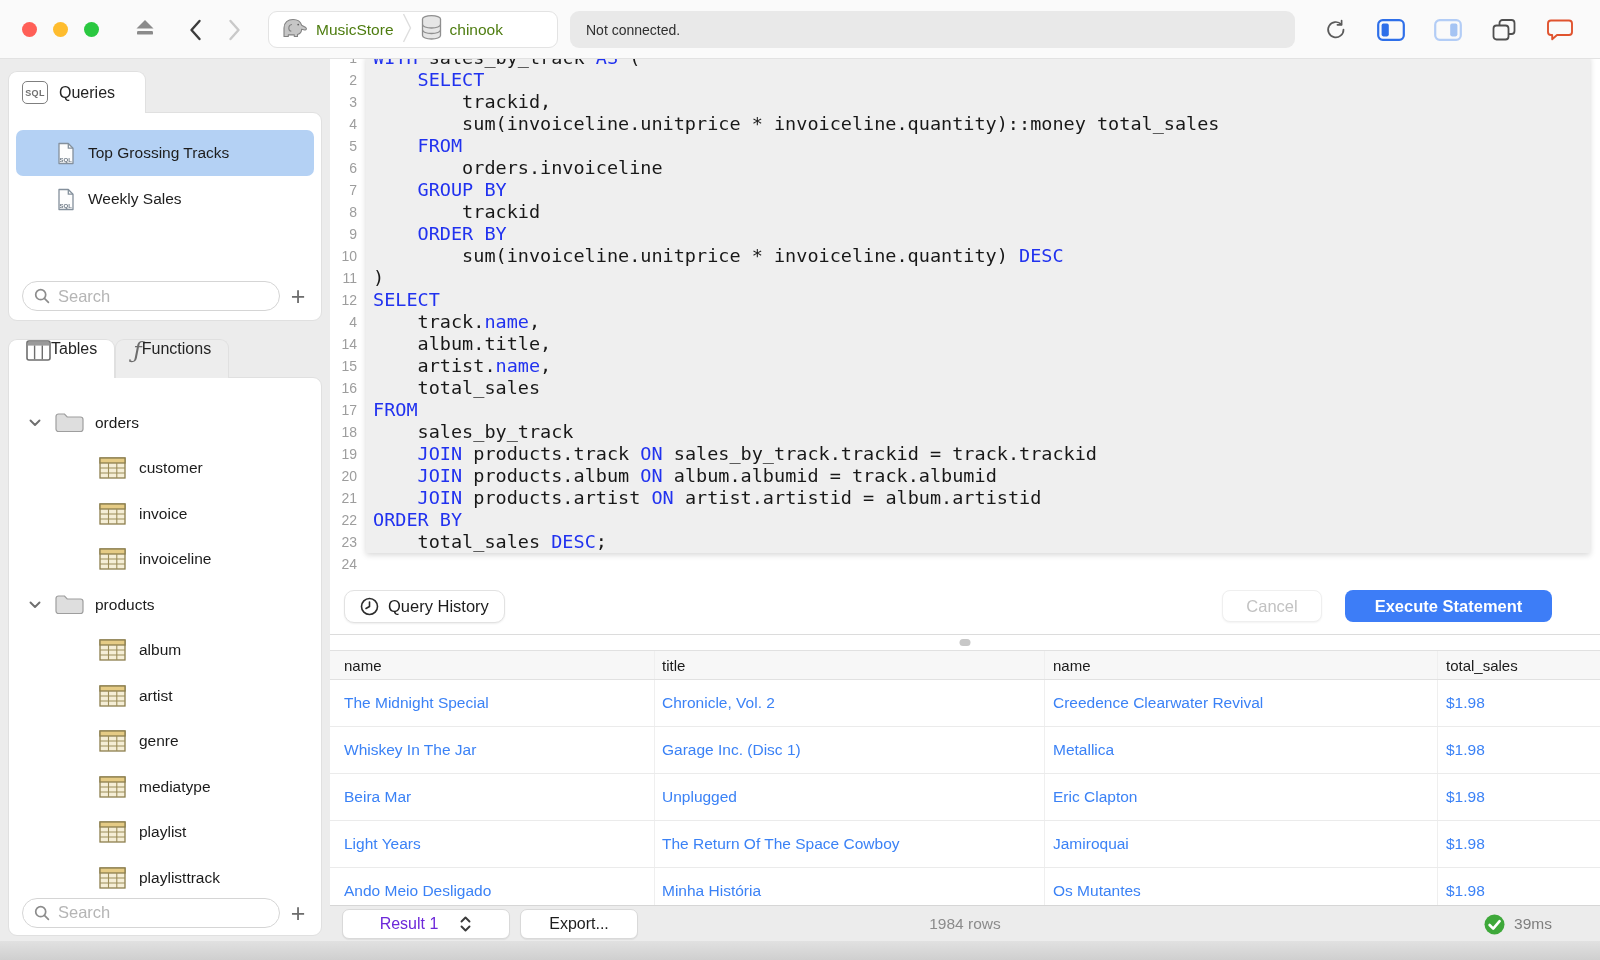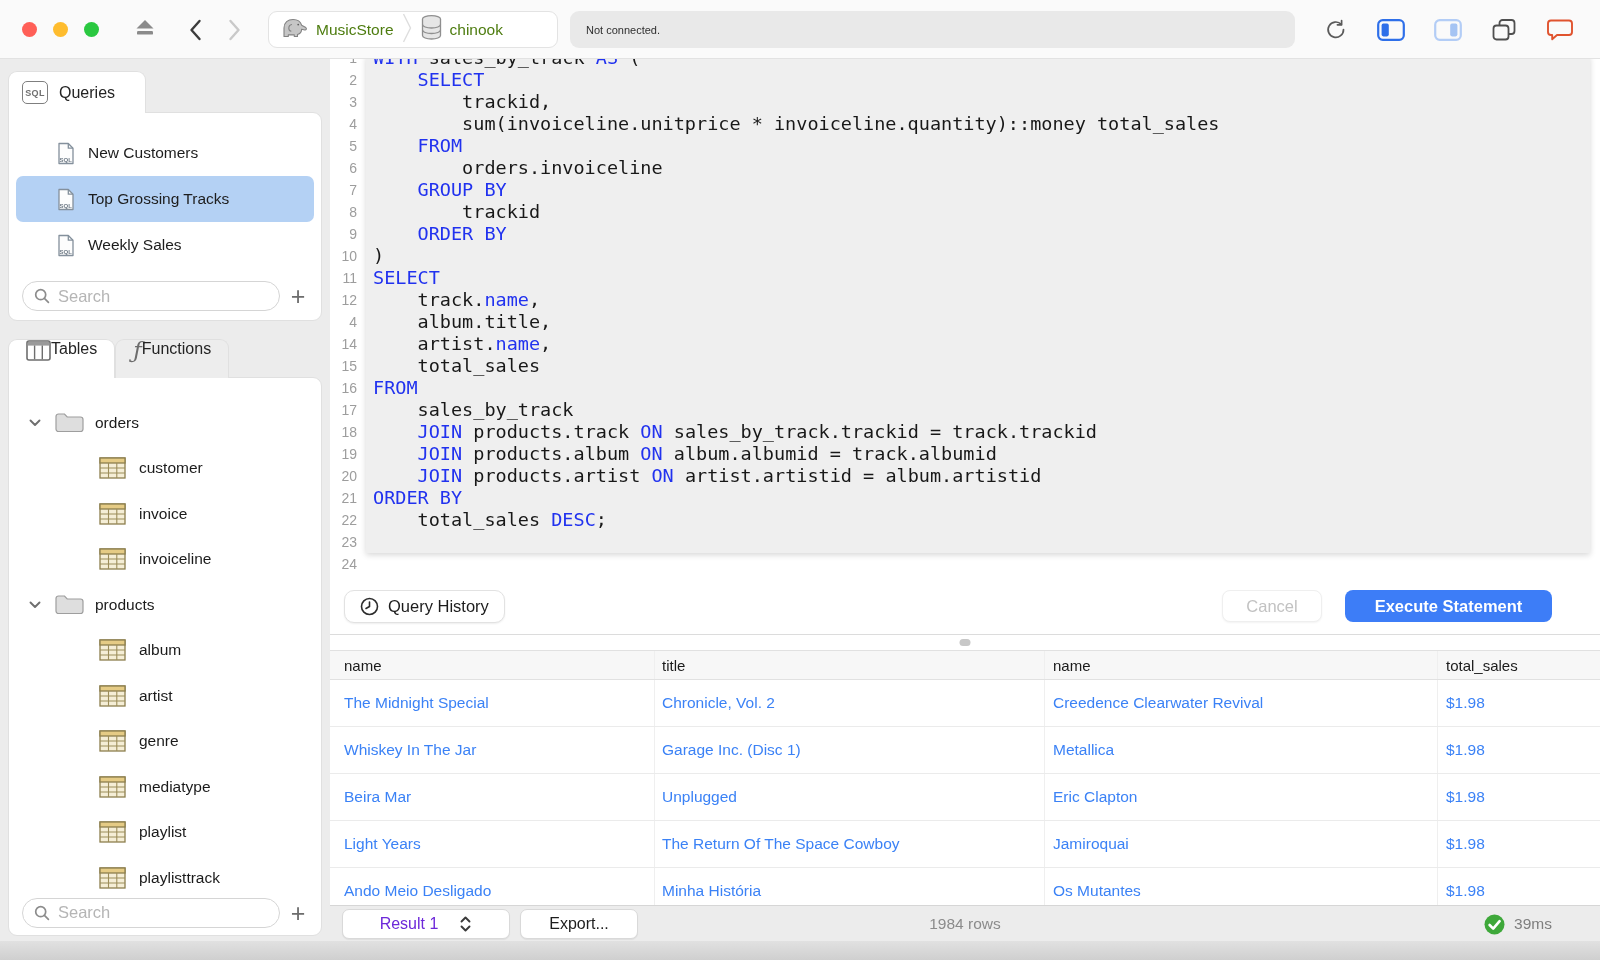--- a/index.html
+++ b/index.html
@@ -8,21 +8,21 @@
   .window { position:relative; width:1600px; height:960px; background:#ececec; overflow:hidden; }
 
   
   .toolbar { position:absolute; top:0; left:0; right:0; height:59px; background:#fafafa; border-bottom:1px solid #e2e2e2; z-index:10; }
   .traffic { position:absolute; left:22px; top:22px; display:flex; gap:16px; }
   .light { width:15px; height:15px; border-radius:50%; }
   .light.red { background:#ff5f57; } .light.yellow { background:#febc2e; } .light.green { background:#2ac840; }
   .tb-icon { position:absolute; top:18px; display:flex; align-items:center; justify-content:center; }
   .breadcrumb { position:absolute; left:268px; top:11px; width:290px; height:37px; background:#fff; border:1px solid #e3e3e3; border-radius:9px; display:flex; align-items:center; padding:0 10px; gap:7px; }
   .bc-label { font-size:15.5px; color:#4d7c0f; }
-  .status-pill { position:absolute; left:570px; top:11px; width:725px; height:37px; background:#e9e9e9; border-radius:9px; display:flex; align-items:center; padding-left:16px; font-size:11px; color:#2f2f2f; }
+  .status-pill { position:absolute; left:570px; top:11px; width:725px; height:37px; background:#e9e9e9; border-radius:9px; display:flex; align-items:center; padding-left:16px; font-size:14px; color:#2f2f2f; }
   .tb-right { position:absolute; right:26px; top:15px; height:30px; display:flex; align-items:center; gap:29px; }
   .tb-right > div { display:flex; align-items:center; justify-content:center; }
 
   
   .sidebar { position:absolute; top:59px; left:0; width:330px; bottom:0; background:#ececec; }
   .panel-tab { display:flex; align-items:center; background:#fff; border:1px solid #e0e0e0; border-bottom:none; border-radius:9px 9px 0 0; }
   .p1-tab { position:absolute; left:8px; top:12px; width:138px; height:42px; gap:11px; padding-left:13px; z-index:2; }
   .p1-body { position:absolute; left:8px; top:53px; width:314px; height:209px; background:#fff; border:1px solid #e0e0e0; border-radius:0 9px 9px 9px; z-index:1; }
   .sql-badge { width:26px; height:23px; border:1.4px solid #7f7f7f; border-radius:5px; color:#6f6f6f; font-size:9px; font-weight:bold; display:flex; align-items:center; justify-content:center; letter-spacing:.3px; }
   .tab-label { font-size:16px; color:#242424; }
@@ -173,30 +173,20 @@
     </div>
   </div>
 
   <div class="sidebar">
     <div class="panel-tab p1-tab">
       <span class="sql-badge">SQL</span>
       <span class="tab-label">Queries</span>
     </div>
     <div class="p1-body">
       <div class="query-list">
-          <div class="q-item">
-            <span style="display:flex">
-              <svg width="20" height="23" viewBox="0 0 20 23">
-    <path d="M3 1.5 H12.3 L17 6.2 V21.5 H3 Z" fill="#fdfdfd" stroke="#84909c" stroke-width="1.3" stroke-linejoin="round"></path>
-    <path d="M12.3 1.5 V6.2 H17" fill="none" stroke="#84909c" stroke-width="1.3" stroke-linejoin="round"></path>
-    <text x="3.6" y="19.6" font-size="6" font-weight="bold" fill="#6e7a86" font-family="Liberation Sans, sans-serif">SQL</text>
-              </svg>
-            </span>
-            <span class="q-label">New Customers</span>
-          </div>
           <div class="q-item selected">
             <span style="display:flex">
               <svg width="20" height="23" viewBox="0 0 20 23">
     <path d="M3 1.5 H12.3 L17 6.2 V21.5 H3 Z" fill="#fdfdfd" stroke="#84909c" stroke-width="1.3" stroke-linejoin="round"></path>
     <path d="M12.3 1.5 V6.2 H17" fill="none" stroke="#84909c" stroke-width="1.3" stroke-linejoin="round"></path>
     <text x="3.6" y="19.6" font-size="6" font-weight="bold" fill="#6e7a86" font-family="Liberation Sans, sans-serif">SQL</text>
               </svg>
             </span>
             <span class="q-label">Top Grossing Tracks</span>
           </div>
@@ -403,20 +393,21 @@
       <div class="code">
           <div class="code-line"><span class="kw">WITH</span><span> sales_by_track </span><span class="kw">AS</span><span> (</span></div>
           <div class="code-line"><span>    </span><span class="kw">SELECT</span></div>
           <div class="code-line"><span>        trackid,</span></div>
           <div class="code-line"><span>        sum(invoiceline.unitprice * invoiceline.quantity)::money total_sales</span></div>
           <div class="code-line"><span>    </span><span class="kw">FROM</span></div>
           <div class="code-line"><span>        orders.invoiceline</span></div>
           <div class="code-line"><span>    </span><span class="kw">GROUP BY</span></div>
           <div class="code-line"><span>        trackid</span></div>
           <div class="code-line"><span>    </span><span class="kw">ORDER BY</span></div>
+          <div class="code-line"><span>        sum(invoiceline.unitprice * invoiceline.quantity) </span><span class="kw">DESC</span></div>
           <div class="code-line"><span>)</span></div>
           <div class="code-line"><span class="kw">SELECT</span></div>
           <div class="code-line"><span>    track.</span><span class="kw">name</span><span>,</span></div>
           <div class="code-line"><span>    album.title,</span></div>
           <div class="code-line"><span>    artist.</span><span class="kw">name</span><span>,</span></div>
           <div class="code-line"><span>    total_sales</span></div>
           <div class="code-line"><span class="kw">FROM</span></div>
           <div class="code-line"><span>    sales_by_track</span></div>
           <div class="code-line"><span>    </span><span class="kw">JOIN</span><span> products.track </span><span class="kw">ON</span><span> sales_by_track.trackid = track.trackid</span></div>
           <div class="code-line"><span>    </span><span class="kw">JOIN</span><span> products.album </span><span class="kw">ON</span><span> album.albumid = track.albumid</span></div>

